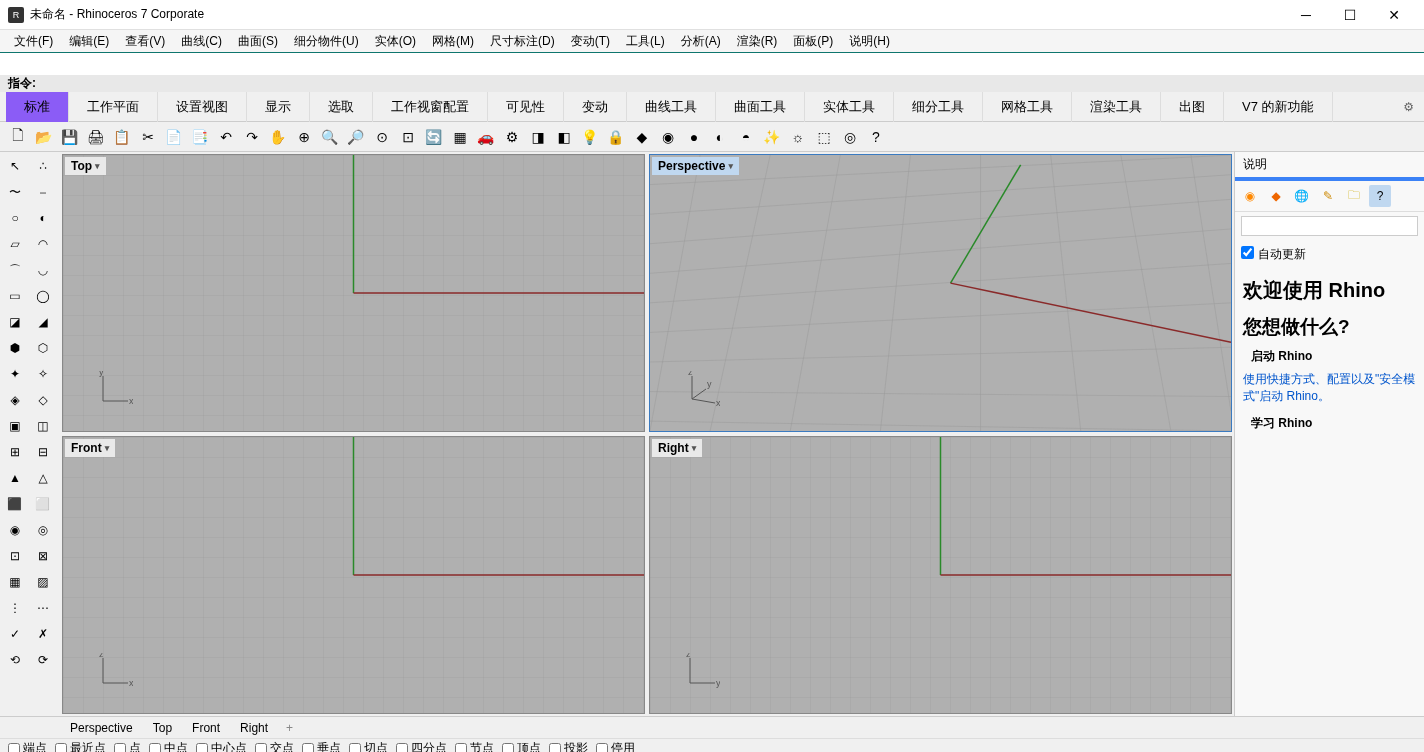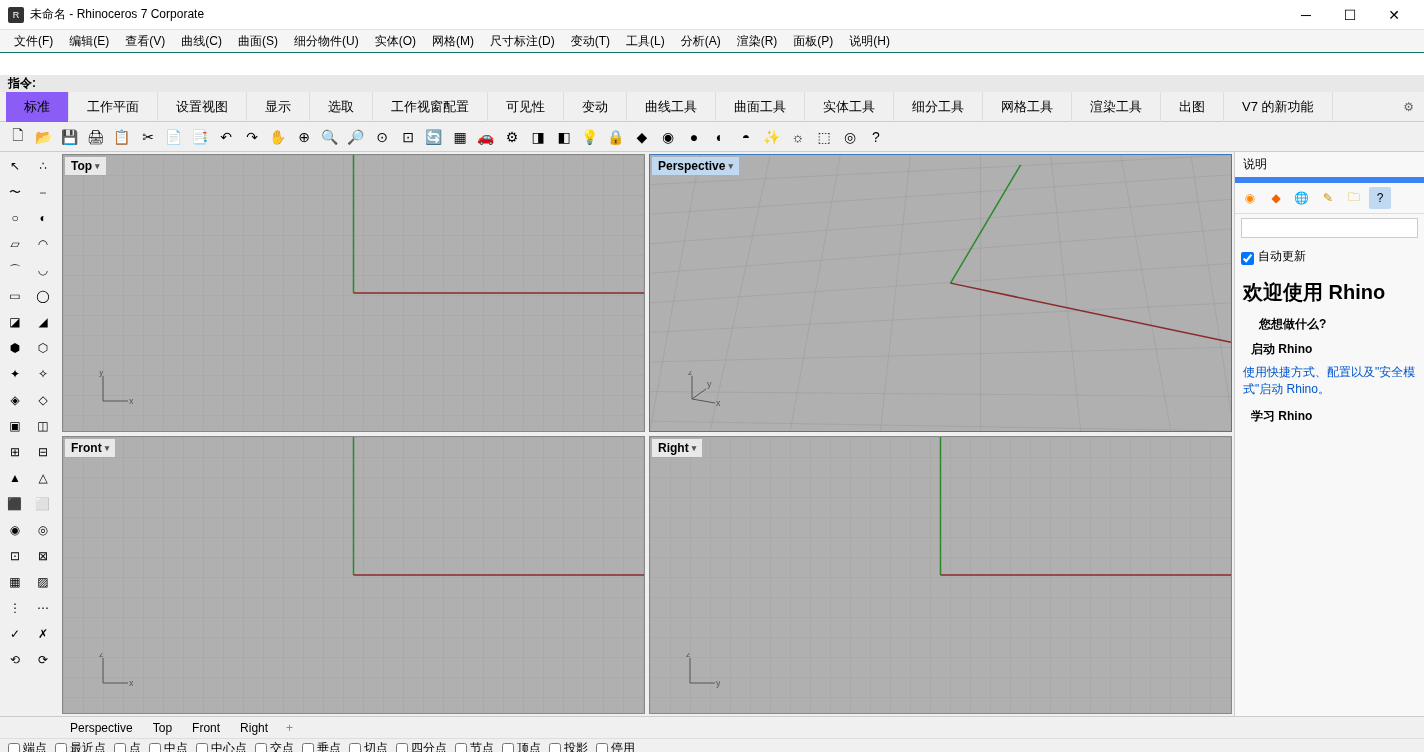--- a/index.html
+++ b/index.html
@@ -27,29 +27,29 @@
 .sidebtn { width: 26px; height: 24px; display: flex; align-items: center; justify-content: center; cursor: pointer; border-radius: 2px; background: #f0f0f0; font-size: 12px; }
 .viewports { flex: 1; display: grid; grid-template-columns: 1fr 1fr; grid-template-rows: 1fr 1fr; gap: 4px; padding: 2px; background: #f0f0f0; }
 .viewport { position: relative; background: #b0b0b0; border: 1px solid #888; overflow: hidden; }
 .viewport.active { border: 1px solid #3a7ac0; }
 .vplabel { position: absolute; top: 2px; left: 2px; background: rgba(240,240,240,0.9); padding: 2px 6px; font-size: 12px; font-weight: bold; display: flex; align-items: center; gap: 3px; z-index: 5; }
 .viewport.active .vplabel { background: #c0d8f0; }
 .vplabel .dd { font-size: 9px; color: #555; }
 .grid-svg { position: absolute; inset: 0; width: 100%; height: 100%; }
 .axisbox { position: absolute; left: 30px; bottom: 20px; width: 40px; height: 40px; pointer-events: none; }
 .rightpanel { width: 190px; background: #f8f8f8; border-left: 1px solid #ccc; display: flex; flex-direction: column; }
-.rp-header { padding: 4px 8px; font-size: 12px; border-bottom: 6px solid #3b82f6; }
+.rp-header { padding: 4px 8px; font-size: 12px; border-bottom: 4px solid #3b82f6; }
 .rp-icons { display: flex; gap: 4px; padding: 4px; border-bottom: 1px solid #ddd; }
 .rp-icon { width: 22px; height: 22px; display: flex; align-items: center; justify-content: center; cursor: pointer; border-radius: 2px; }
 .rp-search { padding: 4px 6px; }
 .rp-search input { width: 100%; border: 1px solid #ccc; padding: 3px; font-size: 11px; }
-.rp-check { padding: 6px; display: flex; align-items: flex-end; gap: 4px; font-size: 12px; }
+.rp-check { padding: 6px; display: flex; align-items: flex-start; gap: 4px; font-size: 12px; }
 .rp-content { padding: 8px; font-size: 12px; overflow-y: auto; flex: 1; }
 .rp-content h1 { font-size: 20px; font-weight: bold; margin-bottom: 10px; }
-.rp-content h2 { font-size: 12px; font-weight: bold; margin: 10px 16px 6px; }
+.rp-content h2 { font-size: 19px; font-weight: bold; margin: 10px 0 6px; }
 .rp-content h3 { font-size: 12px; font-weight: bold; margin: 8px 8px 4px; }
 .rp-content a { color: #0055cc; text-decoration: none; display: block; padding: 2px 0; }
 .rp-content .indent { padding-left: 14px; }
 .bottom-tabs { height: 22px; background: #f0f0f0; display: flex; align-items: center; padding-left: 60px; border-top: 1px solid #ccc; font-size: 12px; }
 .bottom-tabs .vtab { padding: 3px 10px; cursor: pointer; }
 .bottom-tabs .plus { padding: 3px 8px; cursor: pointer; color: #888; }
 .osnap-bar { height: 20px; background: #f0f0f0; display: flex; align-items: center; padding: 0 8px; font-size: 12px; gap: 8px; border-top: 1px solid #ddd; }
 .osnap-item { display: flex; align-items: center; gap: 3px; }
 .osnap-item input[type=checkbox] { width: 12px; height: 12px; }
 </style>

